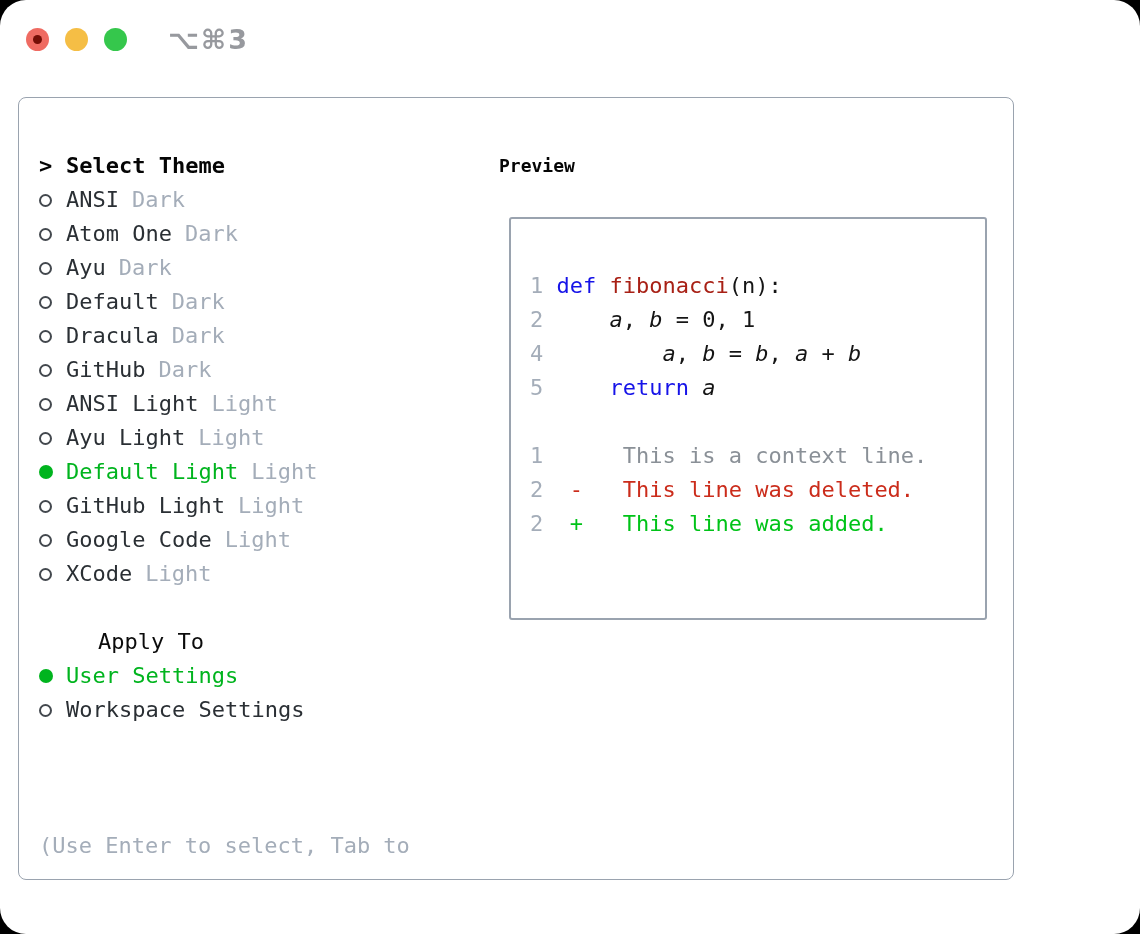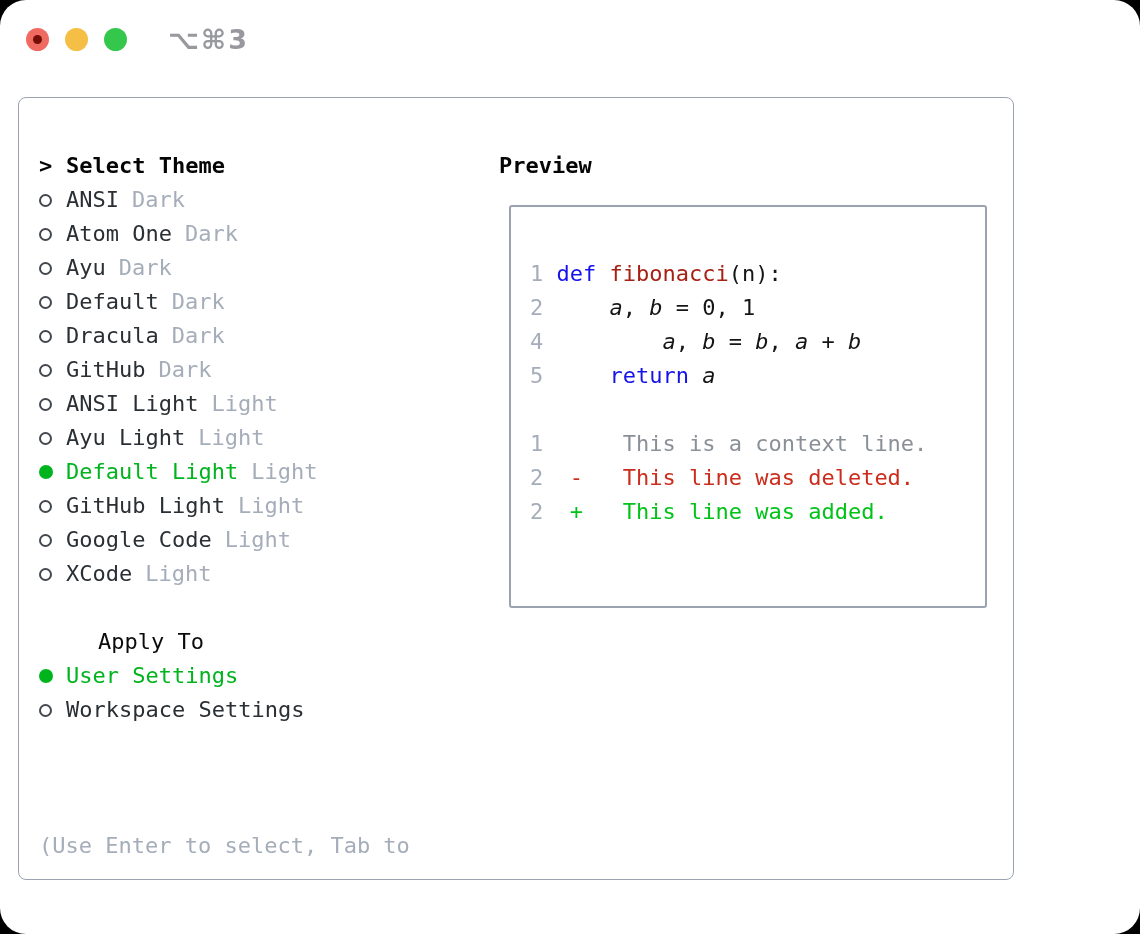--- a/index.html
+++ b/index.html
@@ -56,25 +56,25 @@
   .hdr2{color:#0b0b0b;margin-left:32px;}
   .t-name{color:var(--text-dark);}
   .t-name.sel{color:var(--selected-green);}
   .t-var{color:var(--muted-gray);padding-left:13px;}
   .help{
     position:absolute;left:20px;top:663px;width:460px;
     font-size:22px;line-height:34px;color:var(--muted-gray);white-space:pre;
   }
   
   .preview-title{
-    position:absolute;left:480px;top:51px;font-size:22px;line-height:34px;
+    position:absolute;left:480px;top:51px;font-size:18px;line-height:34px;
     font-weight:bold;color:var(--heading-black);
   }
   .preview-box{
-    position:absolute;left:490px;top:107px;width:478px;height:403px;
+    position:absolute;left:490px;top:119px;width:478px;height:403px;
     border:2px solid var(--border-gray);border-radius:3px;background:#fff;
   }
   .code{
     position:absolute;left:19px;top:50px;font-size:22px;line-height:34px;
   }
   .code-line{white-space:pre;height:34px;}
   .ln{color:var(--muted-gray);}
   .t-kw{color:var(--keyword-blue);}
   .t-fn{color:var(--function-red);}
   .t-tx{color:#151515;}

